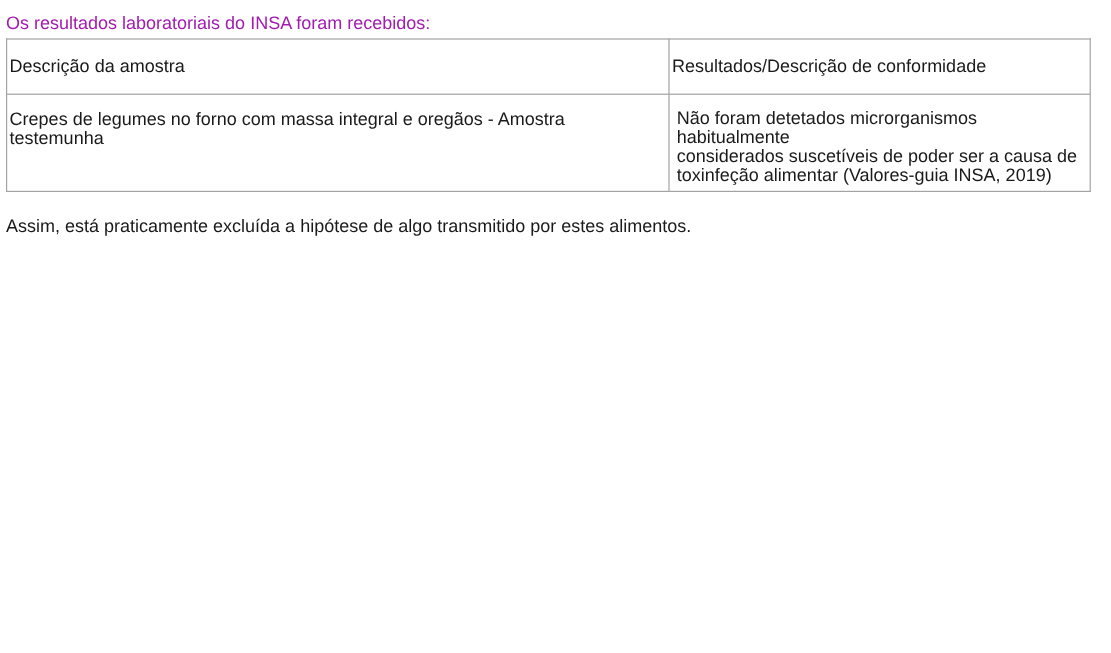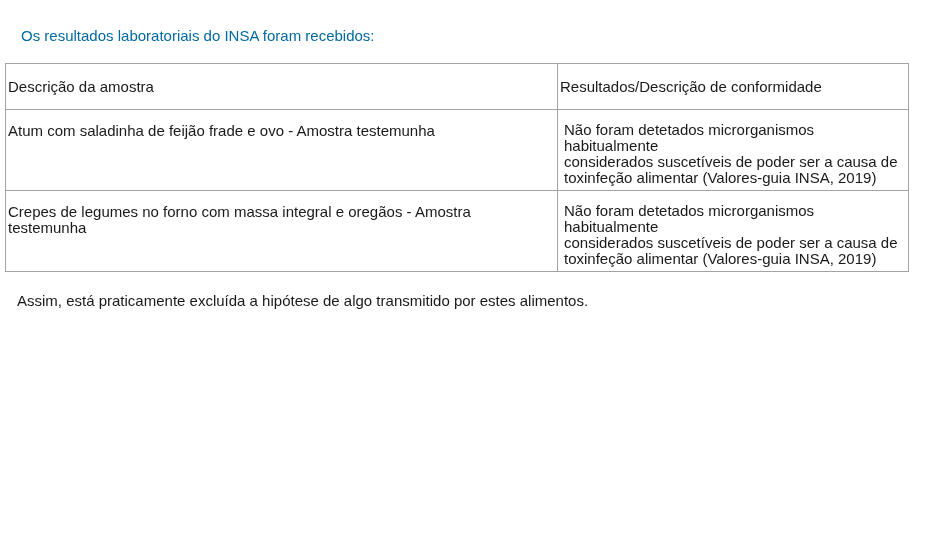--- a/index.html
+++ b/index.html
@@ -11,30 +11,30 @@
     width: 926px;
     height: 544px;
     overflow: hidden;
     font-family: "Liberation Sans", sans-serif;
     color: #000000;
   }
   .page {
     padding: 11px 0 0 5px;
   }
   .intro {
-    margin: 16px;
+    margin: 0;
     font-size: 15px;
     line-height: 18px;
-    color: #0369a1;
+    color: #a21caf;
   }
   table.results {
     border-collapse: collapse;
     table-layout: fixed;
     width: 903px;
-    margin-top: 18px;
+    margin-top: 3px;
   }
   table.results col.col-sample { width: 552px; }
   table.results col.col-result { width: 351px; }
   table.results th,
   table.results td {
     border: 1px solid #a3a3a3;
     box-sizing: border-box;
     font-size: 15px;
     font-weight: 400;
     text-align: left;
@@ -52,21 +52,21 @@
     line-height: 16px;
     white-space: pre-line;
   }
   table.results td.sample {
     padding: 13px 6px 4px 2px;
   }
   table.results td.result {
     padding: 12px 4px 4px 6px;
   }
   .closing {
-    margin: 12px;
+    margin: 0;
     margin-top: 20px;
     font-size: 15px;
     line-height: 18px;
     color: #1a1a1a;
   }
 </style>
 </head>
 <body>
 
 <div class="page">
@@ -79,26 +79,20 @@
       <col class="col-result">
     </colgroup>
     <thead>
       <tr>
         <th>Descrição da amostra</th>
         <th>Resultados/Descrição de conformidade</th>
       </tr>
     </thead>
     <tbody>
       <tr>
-        <td class="sample">Atum com saladinha de feijão frade e ovo - Amostra testemunha</td>
-        <td class="result">Não foram detetados microrganismos habitualmente
-considerados suscetíveis de poder ser a causa de
-toxinfeção alimentar (Valores-guia INSA, 2019)</td>
-      </tr>
-      <tr>
         <td class="sample">Crepes de legumes no forno com massa integral e oregãos - Amostra testemunha</td>
         <td class="result">Não foram detetados microrganismos habitualmente
 considerados suscetíveis de poder ser a causa de
 toxinfeção alimentar (Valores-guia INSA, 2019)</td>
       </tr>
     </tbody>
   </table>
 
   <p class="closing">Assim, está praticamente excluída a hipótese de algo transmitido por estes alimentos.</p>
 

